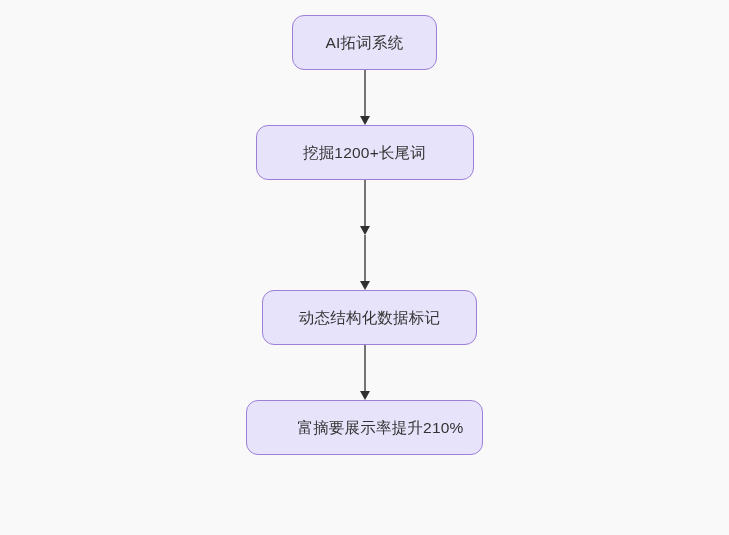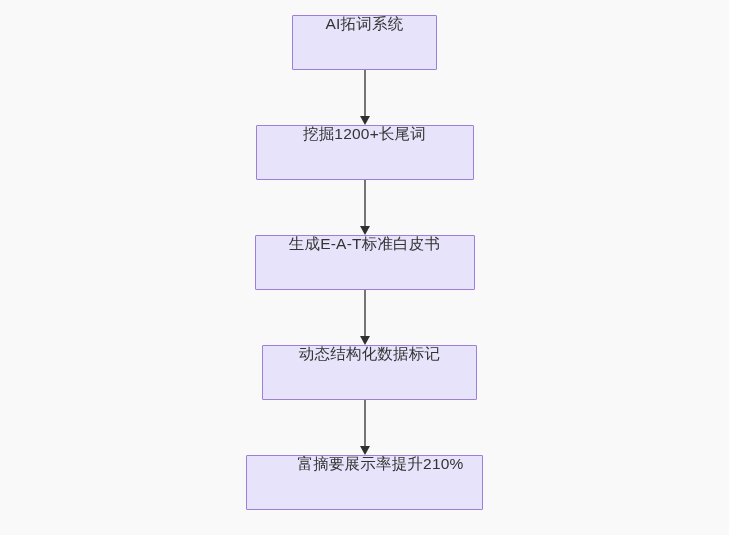--- a/index.html
+++ b/index.html
@@ -31,22 +31,23 @@
     display: flex;
     flex-direction: column;
     align-items: center;
   }
 
   .node {
     box-sizing: border-box;
     height: 55px;
     background: #e7e3fa;
     border: 1.6px solid #9d7fd8;
-    border-radius: 1px;
+    border-radius: 12px;
     display: flex;
+    align-items: center;
     justify-content: center;
     flex: 0 0 auto;
   }
 
   .node-label {
     font-size: 15.5px;
     line-height: 1;
     color: #333333;
     letter-spacing: 0.2px;
     white-space: nowrap;
@@ -110,23 +111,20 @@
 
     <div class="node node-w1">
       <span class="node-label">挖掘1200+长尾词</span>
     </div>
 
     <div class="connector">
       <span class="stem"></span>
       <span class="head"></span>
     </div>
 
-    <div class="node node-w2">
-      <span class="node-label">生成E-A-T标准白皮书</span>
-    </div>
 
     <div class="connector">
       <span class="stem"></span>
       <span class="head"></span>
     </div>
 
     <div class="node node-w3">
       <span class="node-label">动态结构化数据标记</span>
     </div>
 

